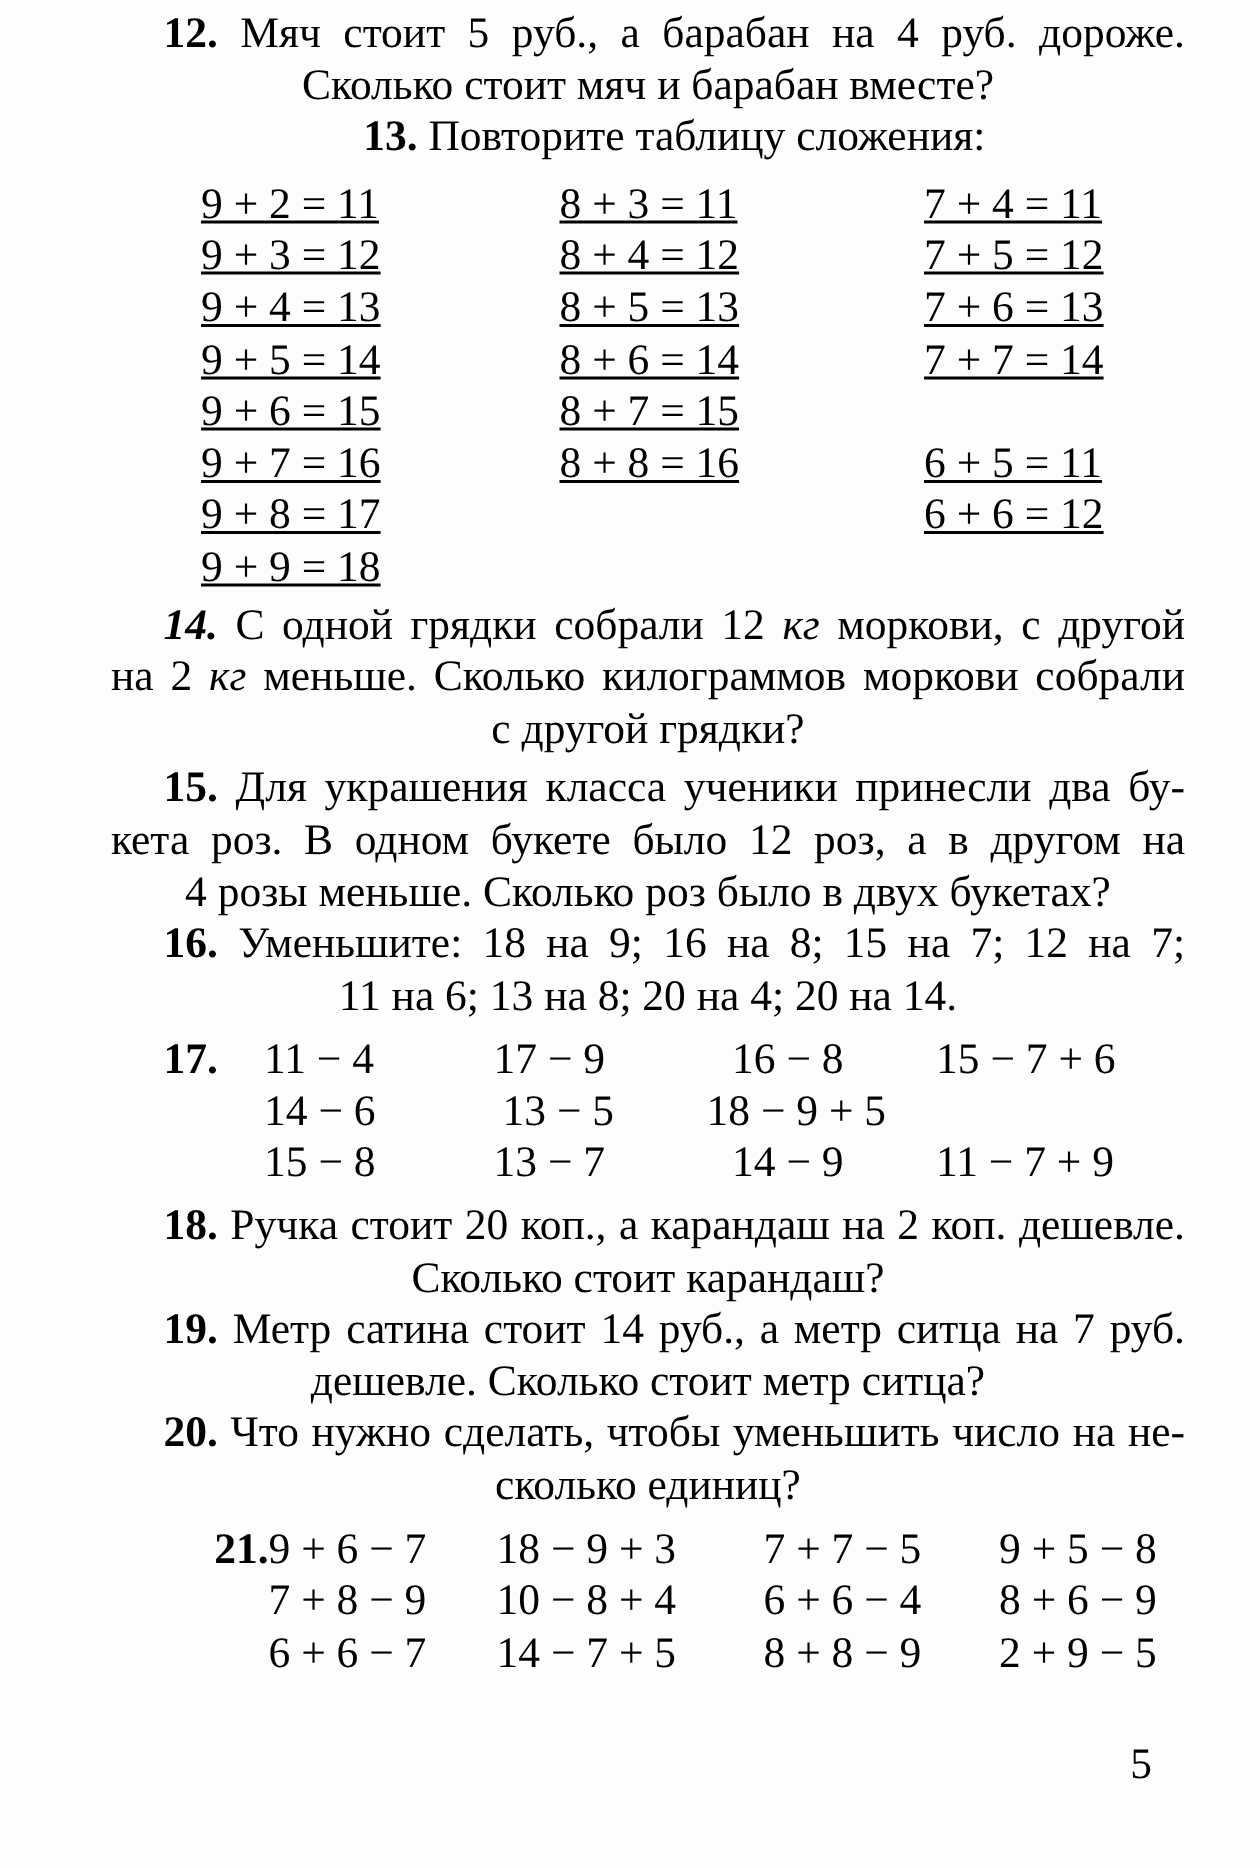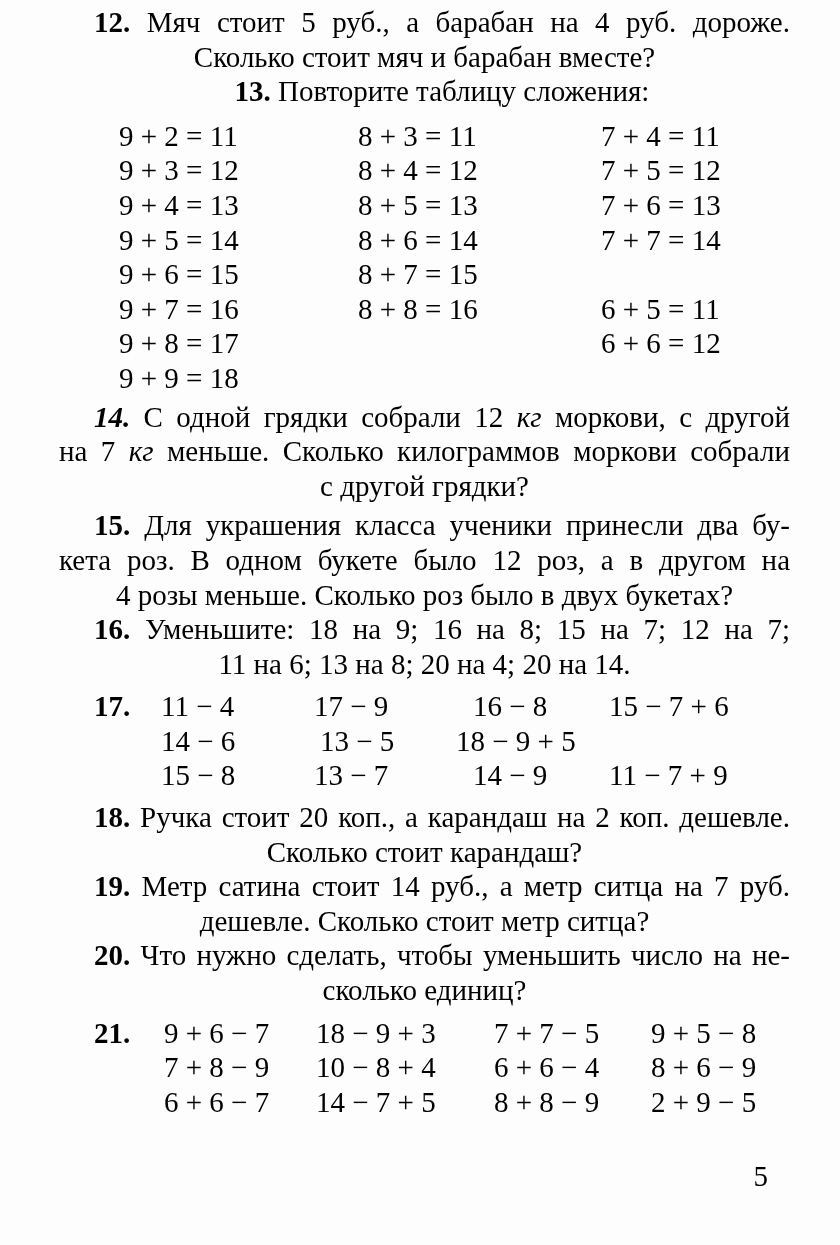--- a/index.html
+++ b/index.html
@@ -4,44 +4,44 @@
 <style>
   html, body { margin: 0; padding: 0; }
   body {
     width: 840px; height: 1245px;
     background: #fdfdfd;
     color: #000;
     font-family: "Liberation Serif", "DejaVu Serif", serif;
     font-size: 29px;
     overflow: hidden;
   }
-  .page { padding: 5px 50px 0 59px; }
+  .page { padding: 5px 50px 0 74px; }
   .line { line-height: 34.6px; min-height: 34.6px; text-align: center; }
   .just { text-align: justify; text-align-last: justify; }
   .ind  { text-indent: 35px; }
   .num  { font-weight: 700; }
   .num-iu { font-weight: 700; font-style: italic; }
   .it   { font-style: italic; }
   .row  { display: flex; line-height: 34.6px; min-height: 34.6px; }
 
-  #t13 { margin: 10px 0 0 60px; }
+  #t13 { margin: 10px 0 0 60px; text-decoration: underline; }
   #t13 .c1 { width: 239px; } #t13 .c2 { width: 243px; } #t13 .c3 { flex: 1; }
 
   #p14 { margin-top: 4px; }
   #p15 { margin-top: 5px; }
 
   #t17 { margin: 8px 0 0 35px; }
   #t17 .lab { width: 67px; }
   #t17 .ca { width: 153px; } #t17 .cb { width: 159px; }
   #t17 .cc { width: 136px; } #t17 .cd { flex: 1; }
 
   #p18 { margin-top: 7px; }
 
   #t21 { margin: 8px 0 0 35px; }
-  #t21 .lab { width: 70px; }
+  #t21 .lab { width: 70px; text-align: right; }
   #t21 .ca { width: 152px; } #t21 .cb { width: 178px; }
   #t21 .cc { width: 157px; } #t21 .cd { flex: 1; }
 
   .pageno { margin-top: 40px; padding-right: 22px; text-align: right; line-height: 34.6px; }
 </style>
 </head>
 <body>
 
 <div class="page">
 
@@ -90,21 +90,21 @@
       </div>
     <div class="row">
         <span class="c1">9 + 9 = 18</span>
         <span class="c2"></span>
         <span class="c3"></span>
       </div>
   </div>
 
   <div id="p14">
     <div class="line just ind"><span class="num-iu">14.</span><span> С одной грядки собрали 12 </span><span class="it">кг</span><span> моркови, с другой</span></div>
-    <div class="line just"><span>на 7 </span><span class="it">кг</span><span> меньше. Сколько килограммов моркови собрали</span></div>
+    <div class="line just"><span>на 2 </span><span class="it">кг</span><span> меньше. Сколько килограммов моркови собрали</span></div>
     <div class="line"><span>с другой грядки?</span></div>
   </div>
 
   <div id="p15">
     <div class="line just ind"><span class="num">15.</span><span> Для украшения класса ученики принесли два бу-</span></div>
     <div class="line just"><span>кета роз. В одном букете было 12 роз, а в другом на</span></div>
     <div class="line"><span>4 розы меньше. Сколько роз было в двух букетах?</span></div>
   </div>
 
   <div>

